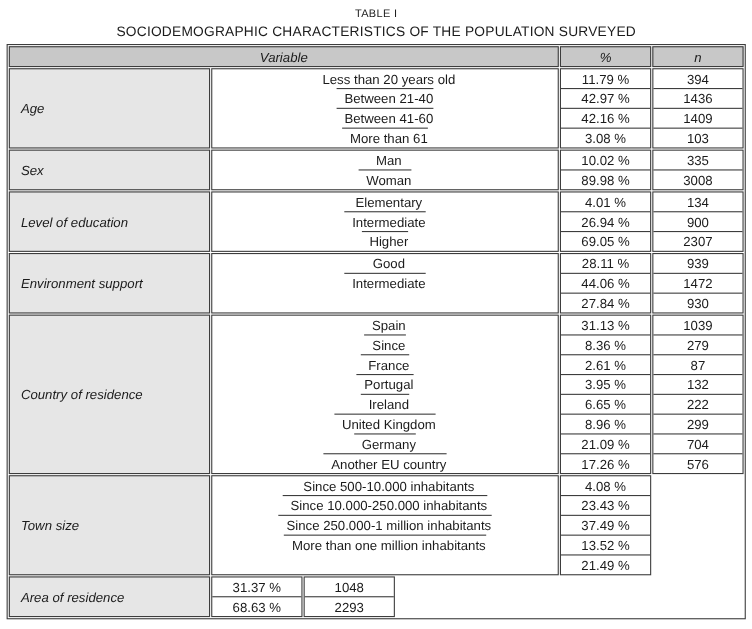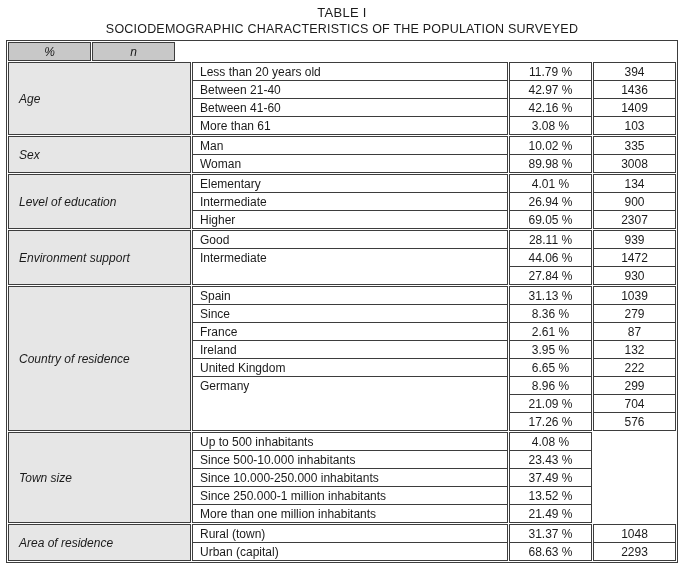--- a/index.html
+++ b/index.html
@@ -10,21 +10,21 @@
   }
   html,body{margin:0;padding:0;}
   body{
     width:684px;height:572px;background:#ffffff;
     font-family:"Liberation Sans", sans-serif;
     color:var(--text);
     position:relative;
     -webkit-font-smoothing:antialiased;
   }
   .titles{position:absolute;top:5px;left:0;width:100%;text-align:center;}
-  .title-line{font-size:13px;letter-spacing:0.3px;line-height:15px;}
+  .title-line{font-size:10px;letter-spacing:0.3px;line-height:15px;}
   .subtitle-line{font-size:12.5px;letter-spacing:0.2px;line-height:15px;margin-top:2px;}
 
   .table-wrap{
     position:absolute;left:6px;top:40px;width:672px;
     box-sizing:border-box;
     border:1px solid var(--border);
     padding:1px;background:#ffffff;
     display:flex;flex-direction:column;gap:1px;
   }
   .block{display:flex;gap:1px;}
@@ -46,21 +46,21 @@
 
   
   .group{display:flex;gap:1px;}
   .label-box{
     width:183px;background:var(--label-bg);
     font-style:italic;
     display:flex;align-items:center;
     padding-left:10px;
   }
   .col-box{display:flex;flex-direction:column;padding:0;}
-  .values-box{width:316px;}
+  .values-box{width:316px;align-items:center;}
   .pct-box{width:83px;justify-content:center;}
   .n-box{width:83px;}
   .row-cell{
     height:17px;display:flex;align-items:center;
     border-top:1px solid var(--border);
     font-size:12px;white-space:nowrap;overflow:hidden;
   }
   .row-cell:first-child{border-top:none;}
   .values-box .row-cell{padding-left:7px;}
   .pct-box .row-cell,.n-box .row-cell{justify-content:center;}
@@ -68,20 +68,21 @@
 </head>
 <body>
 
 <div class="titles">
   <div class="title-line">TABLE I</div>
   <div class="subtitle-line">SOCIODEMOGRAPHIC CHARACTERISTICS OF THE POPULATION SURVEYED</div>
 </div>
 
 <div class="table-wrap" id="table-container">
   <div class="block header-block">
+    <div class="box hv">Variable</div>
     <div class="box hp">%</div>
     <div class="box hn">n</div>
   </div>
 
 <div class="group">
       <div class="box label-box">Age</div>
       <div class="box col-box values-box">
         <div class="row-cell">Less than 20 years old</div>
         <div class="row-cell">Between 21-40</div>
         <div class="row-cell">Between 41-60</div>
@@ -149,23 +150,25 @@
         <div class="row-cell">1472</div>
         <div class="row-cell">930</div>
       </div>
     </div>
     <div class="group">
       <div class="box label-box">Country of residence</div>
       <div class="box col-box values-box">
         <div class="row-cell">Spain</div>
         <div class="row-cell">Since</div>
         <div class="row-cell">France</div>
+        <div class="row-cell">Portugal</div>
         <div class="row-cell">Ireland</div>
         <div class="row-cell">United Kingdom</div>
         <div class="row-cell">Germany</div>
+        <div class="row-cell">Another EU country</div>
       </div>
       <div class="box col-box pct-box">
         <div class="row-cell">31.13 %</div>
         <div class="row-cell">8.36 %</div>
         <div class="row-cell">2.61 %</div>
         <div class="row-cell">3.95 %</div>
         <div class="row-cell">6.65 %</div>
         <div class="row-cell">8.96 %</div>
         <div class="row-cell">21.09 %</div>
         <div class="row-cell">17.26 %</div>
@@ -177,40 +180,35 @@
         <div class="row-cell">132</div>
         <div class="row-cell">222</div>
         <div class="row-cell">299</div>
         <div class="row-cell">704</div>
         <div class="row-cell">576</div>
       </div>
     </div>
     <div class="group">
       <div class="box label-box">Town size</div>
       <div class="box col-box values-box">
-        <div class="row-cell">Up to 500 inhabitants</div>
         <div class="row-cell">Since 500-10.000 inhabitants</div>
         <div class="row-cell">Since 10.000-250.000 inhabitants</div>
         <div class="row-cell">Since 250.000-1 million inhabitants</div>
         <div class="row-cell">More than one million inhabitants</div>
       </div>
       <div class="box col-box pct-box">
         <div class="row-cell">4.08 %</div>
         <div class="row-cell">23.43 %</div>
         <div class="row-cell">37.49 %</div>
         <div class="row-cell">13.52 %</div>
         <div class="row-cell">21.49 %</div>
       </div>
     </div>
     <div class="group">
       <div class="box label-box">Area of residence</div>
-      <div class="box col-box values-box">
-        <div class="row-cell">Rural (town)</div>
-        <div class="row-cell">Urban (capital)</div>
-      </div>
       <div class="box col-box pct-box">
         <div class="row-cell">31.37 %</div>
         <div class="row-cell">68.63 %</div>
       </div>
       <div class="box col-box n-box">
         <div class="row-cell">1048</div>
         <div class="row-cell">2293</div>
       </div>
     </div>
   </div>

